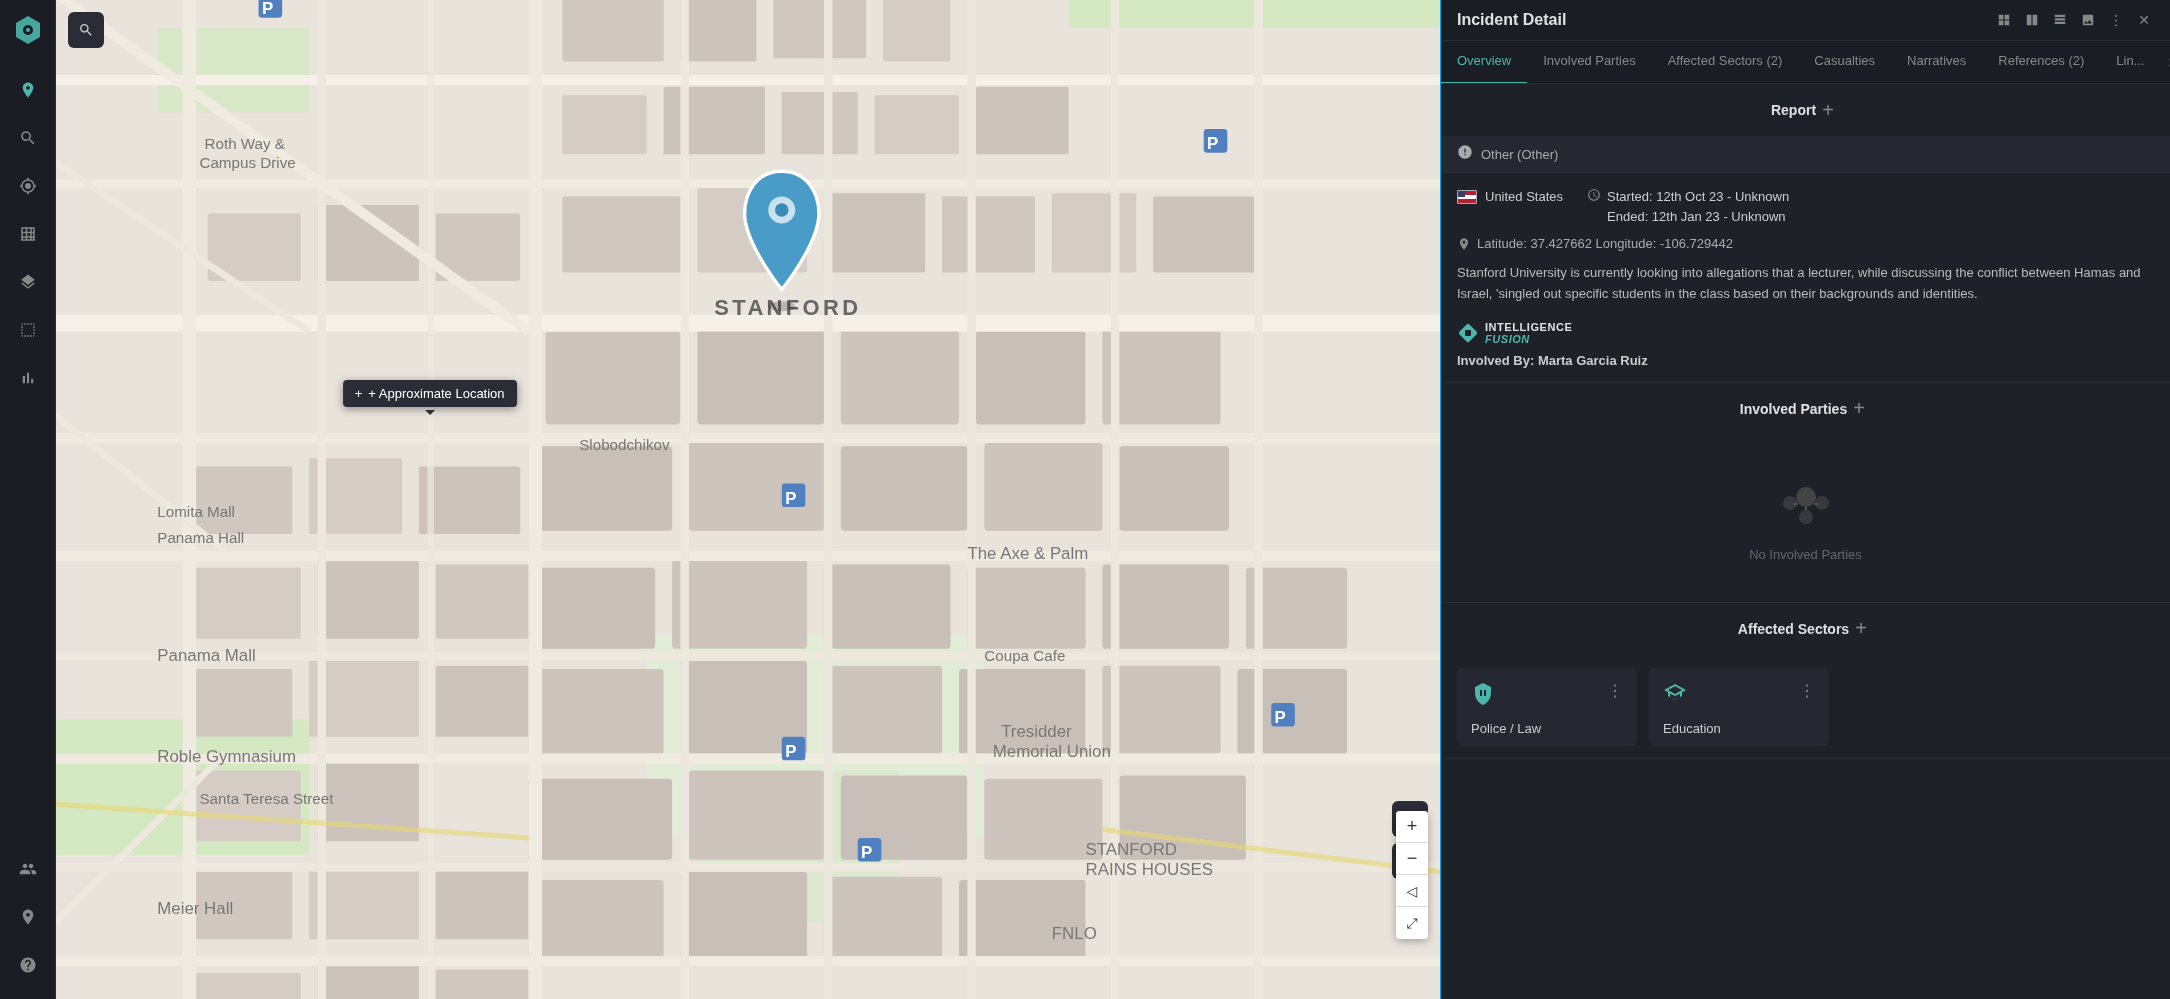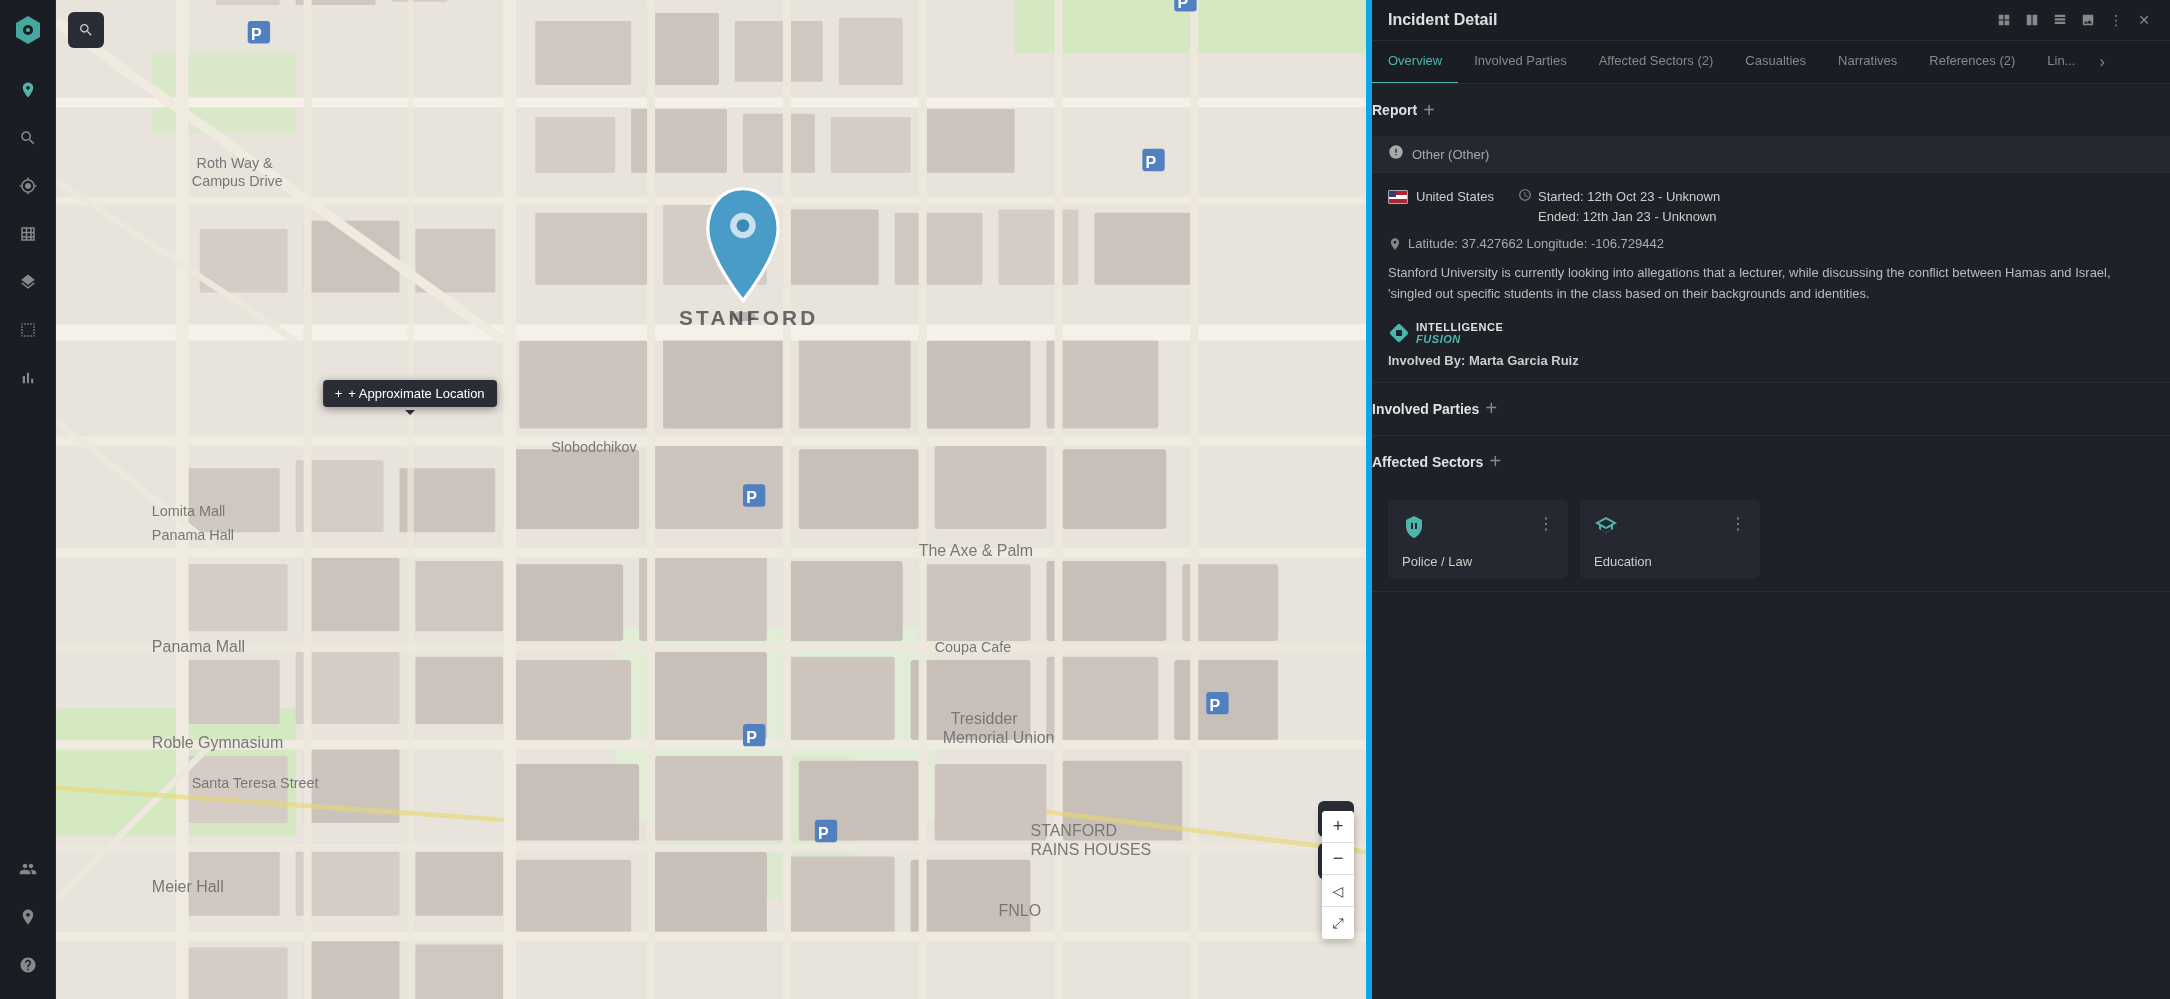--- a/index.html
+++ b/index.html
@@ -141,26 +141,26 @@
       bottom: -8px;
       left: 50%;
       transform: translateX(-50%);
       border: 5px solid transparent;
       border-top-color: #2a2d35;
       border-bottom: none;
     }
 
     
     .right-panel {
-      width: 804px;
+      width: 730px;
       background: #1e2128;
       flex-shrink: 0;
       display: flex;
       flex-direction: column;
-      border-left: 6px solid #0ea5e9;
+      border-left: 1px solid #0ea5e9;
       overflow-y: auto;
     }
 
     
     .panel-header {
       background: #1a1d23;
       padding: 10px 16px;
       display: flex;
       align-items: center;
       justify-content: space-between;
@@ -223,22 +223,22 @@
       background: #1e2128;
     }
 
     
     .section {
       border-bottom: 1px solid #2a2d35;
     }
     .section-header {
       display: flex;
       align-items: center;
-      justify-content: flex-start;
-      padding: 14px 0;
+      justify-content: center;
+      padding: 14px 28px;
       cursor: pointer;
     }
     .section-title {
       font-size: 14px;
       font-weight: 600;
       color: #e0e0e0;
     }
     .section-add {
       width: 24px;
       height: 24px;
@@ -806,20 +806,34 @@
           <span>Involved By:</span>
           <span style="font-weight:600;">Marta Garcia Ruiz</span>
         </div>
       </div>
     </div>
 
     <div class="section">
       <div class="section-header">
         <span class="section-title">Involved Parties</span>
         <div class="section-add">+</div>
+      </div>
+      <div class="empty-state">
+        <div style="position:relative;width:60px;height:60px;">
+          <svg width="60" height="60" viewBox="0 0 60 60" fill="none">
+            <circle cx="30" cy="22" r="10" fill="#444"></circle>
+            <circle cx="14" cy="28" r="7" fill="#444" opacity="0.7"></circle>
+            <circle cx="46" cy="28" r="7" fill="#444" opacity="0.7"></circle>
+            <circle cx="30" cy="42" r="7" fill="#444" opacity="0.7"></circle>
+            <line x1="30" y1="32" x2="30" y2="35" stroke="#555" stroke-width="2"></line>
+            <line x1="22" y1="29" x2="18" y2="29" stroke="#555" stroke-width="2"></line>
+            <line x1="38" y1="29" x2="42" y2="29" stroke="#555" stroke-width="2"></line>
+          </svg>
+        </div>
+        <span class="empty-text">No Involved Parties</span>
       </div>
     </div>
 
     <div class="section">
       <div class="section-header">
         <span class="section-title">Affected Sectors</span>
         <div class="section-add">+</div>
       </div>
       <div class="sectors-grid">
         <div class="sector-card">

